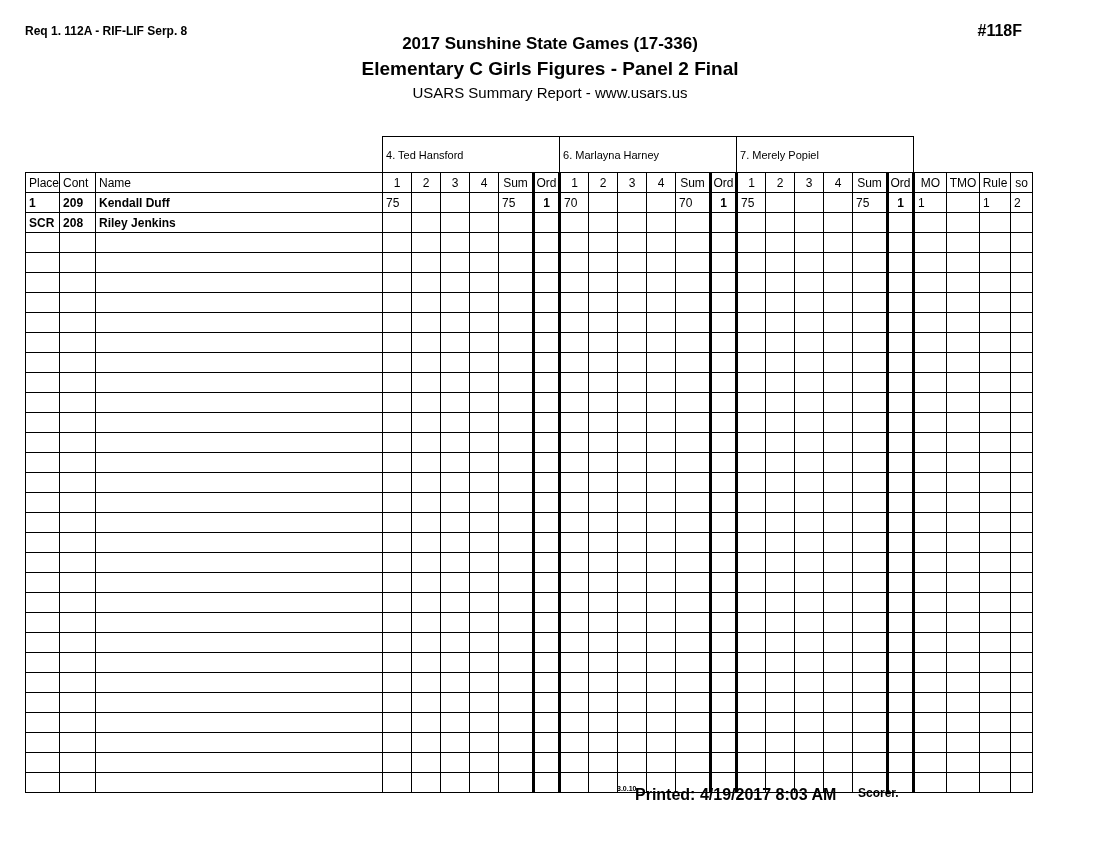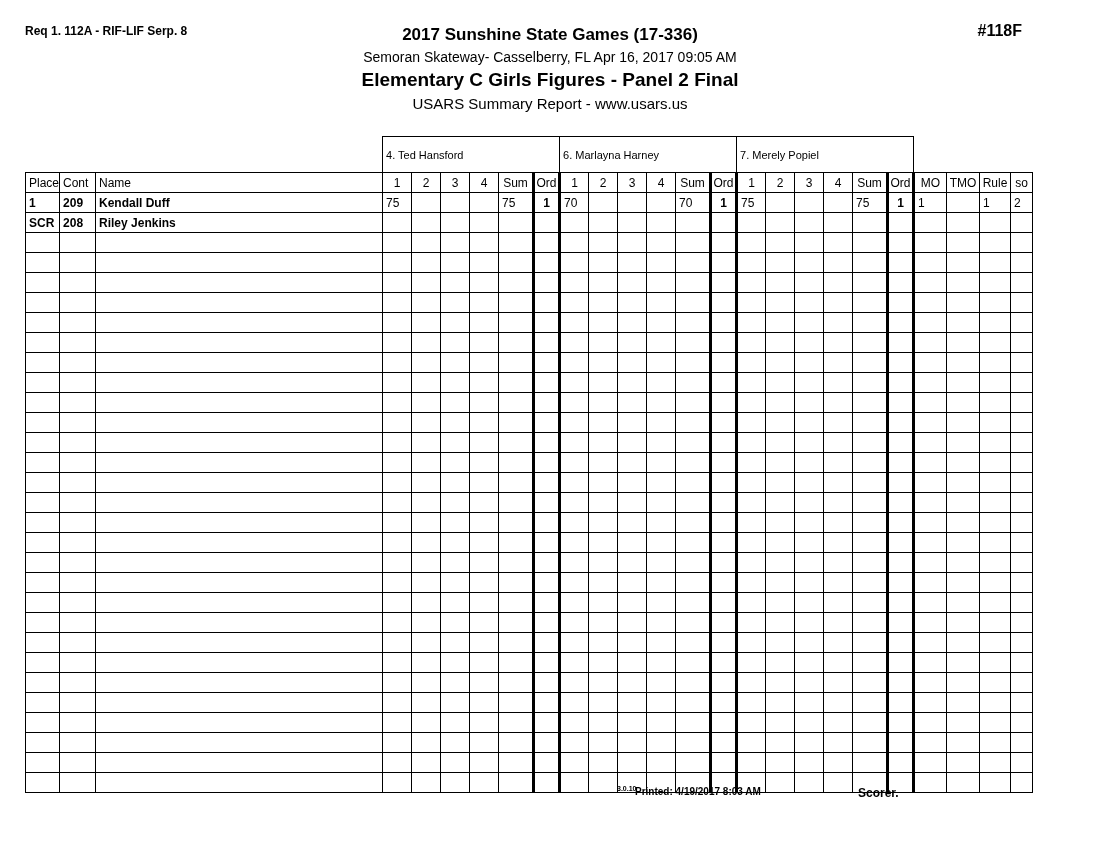--- a/index.html
+++ b/index.html
@@ -1,53 +1,52 @@
 <!DOCTYPE html>
 <html><head>
 <meta charset="utf-8">
 <style>
   html,body { margin:0; padding:0; background:#fff; }
   body { font-family:"Liberation Sans", sans-serif; color:#000; }
   .page { position:relative; width:1100px; height:850px; background:#fff; overflow:hidden; }
 
   .req { position:absolute; left:25px; top:24px; font-weight:bold; font-size:12px;text-align:center; }
   .docnum { position:absolute; right:78px; top:22px; font-weight:bold; font-size:16px; }
-  .titles { position:absolute; left:0; top:25px; width:1100px; text-align:center; }
+  .titles { position:absolute; left:0; top:34px; width:1100px; text-align:center; }
   .title  { font-size:17px; font-weight:bold; }
   .venue  { font-size:14px; margin-top:4px; }
   .event  { font-size:19px; font-weight:bold; margin-top:4px; }
   .report { font-size:15px; margin-top:4px; }
 
   .tablewrap { position:absolute; left:25px; top:136px; }
   table { border-collapse:collapse; table-layout:fixed; }
   td, th { border:1px solid #000; height:20px; padding:0 0 0 3px; font-size:12px;
            font-weight:normal; overflow:hidden; white-space:nowrap; box-sizing:border-box; }
   .judge-box { font-size:11px; height:36px; text-align:left; }
   .spacer { border:none; }
   .al { text-align:left; }
   .ac { text-align:center; padding:0; }
   .b  { font-weight:bold; }
   .thick { border-left:3px solid #000; border-right:3px solid #000; }
 
   .footer { position:absolute; left:25px; top:785px; width:1007px; height:16px; }
   .version { position:absolute; left:592px; top:0;  font-size:7px;  font-weight:bold; }
-  .printed { position:absolute; left:610px; top:1px; font-size:10px; font-weight:bold; }
+  .printed { position:absolute; left:610px; top:1px; font-size:16px; font-weight:bold; }
   .scorer  { position:absolute; left:833px; top:1px; font-size:12px; font-weight:bold; }
 </style>
 </head>
 <body>
 
 <div class="page">
 
   <div class="req">Req 1. 112A - RIF-LIF Serp. 8</div>
   <div class="docnum">#118F</div>
 
   <div class="titles">
     <div class="title">2017 Sunshine State Games (17-336)</div>
-    <div class="venue">Semoran Skateway- Casselberry, FL Apr 16, 2017 09:05 AM</div>
     <div class="event">Elementary C Girls Figures - Panel 2 Final</div>
     <div class="report">USARS Summary Report - www.usars.us</div>
   </div>
 
   <div class="tablewrap">
     <table>
         <colgroup>
           <col style="width: 34px;">
           <col style="width: 36px;">
           <col style="width: 287px;">

